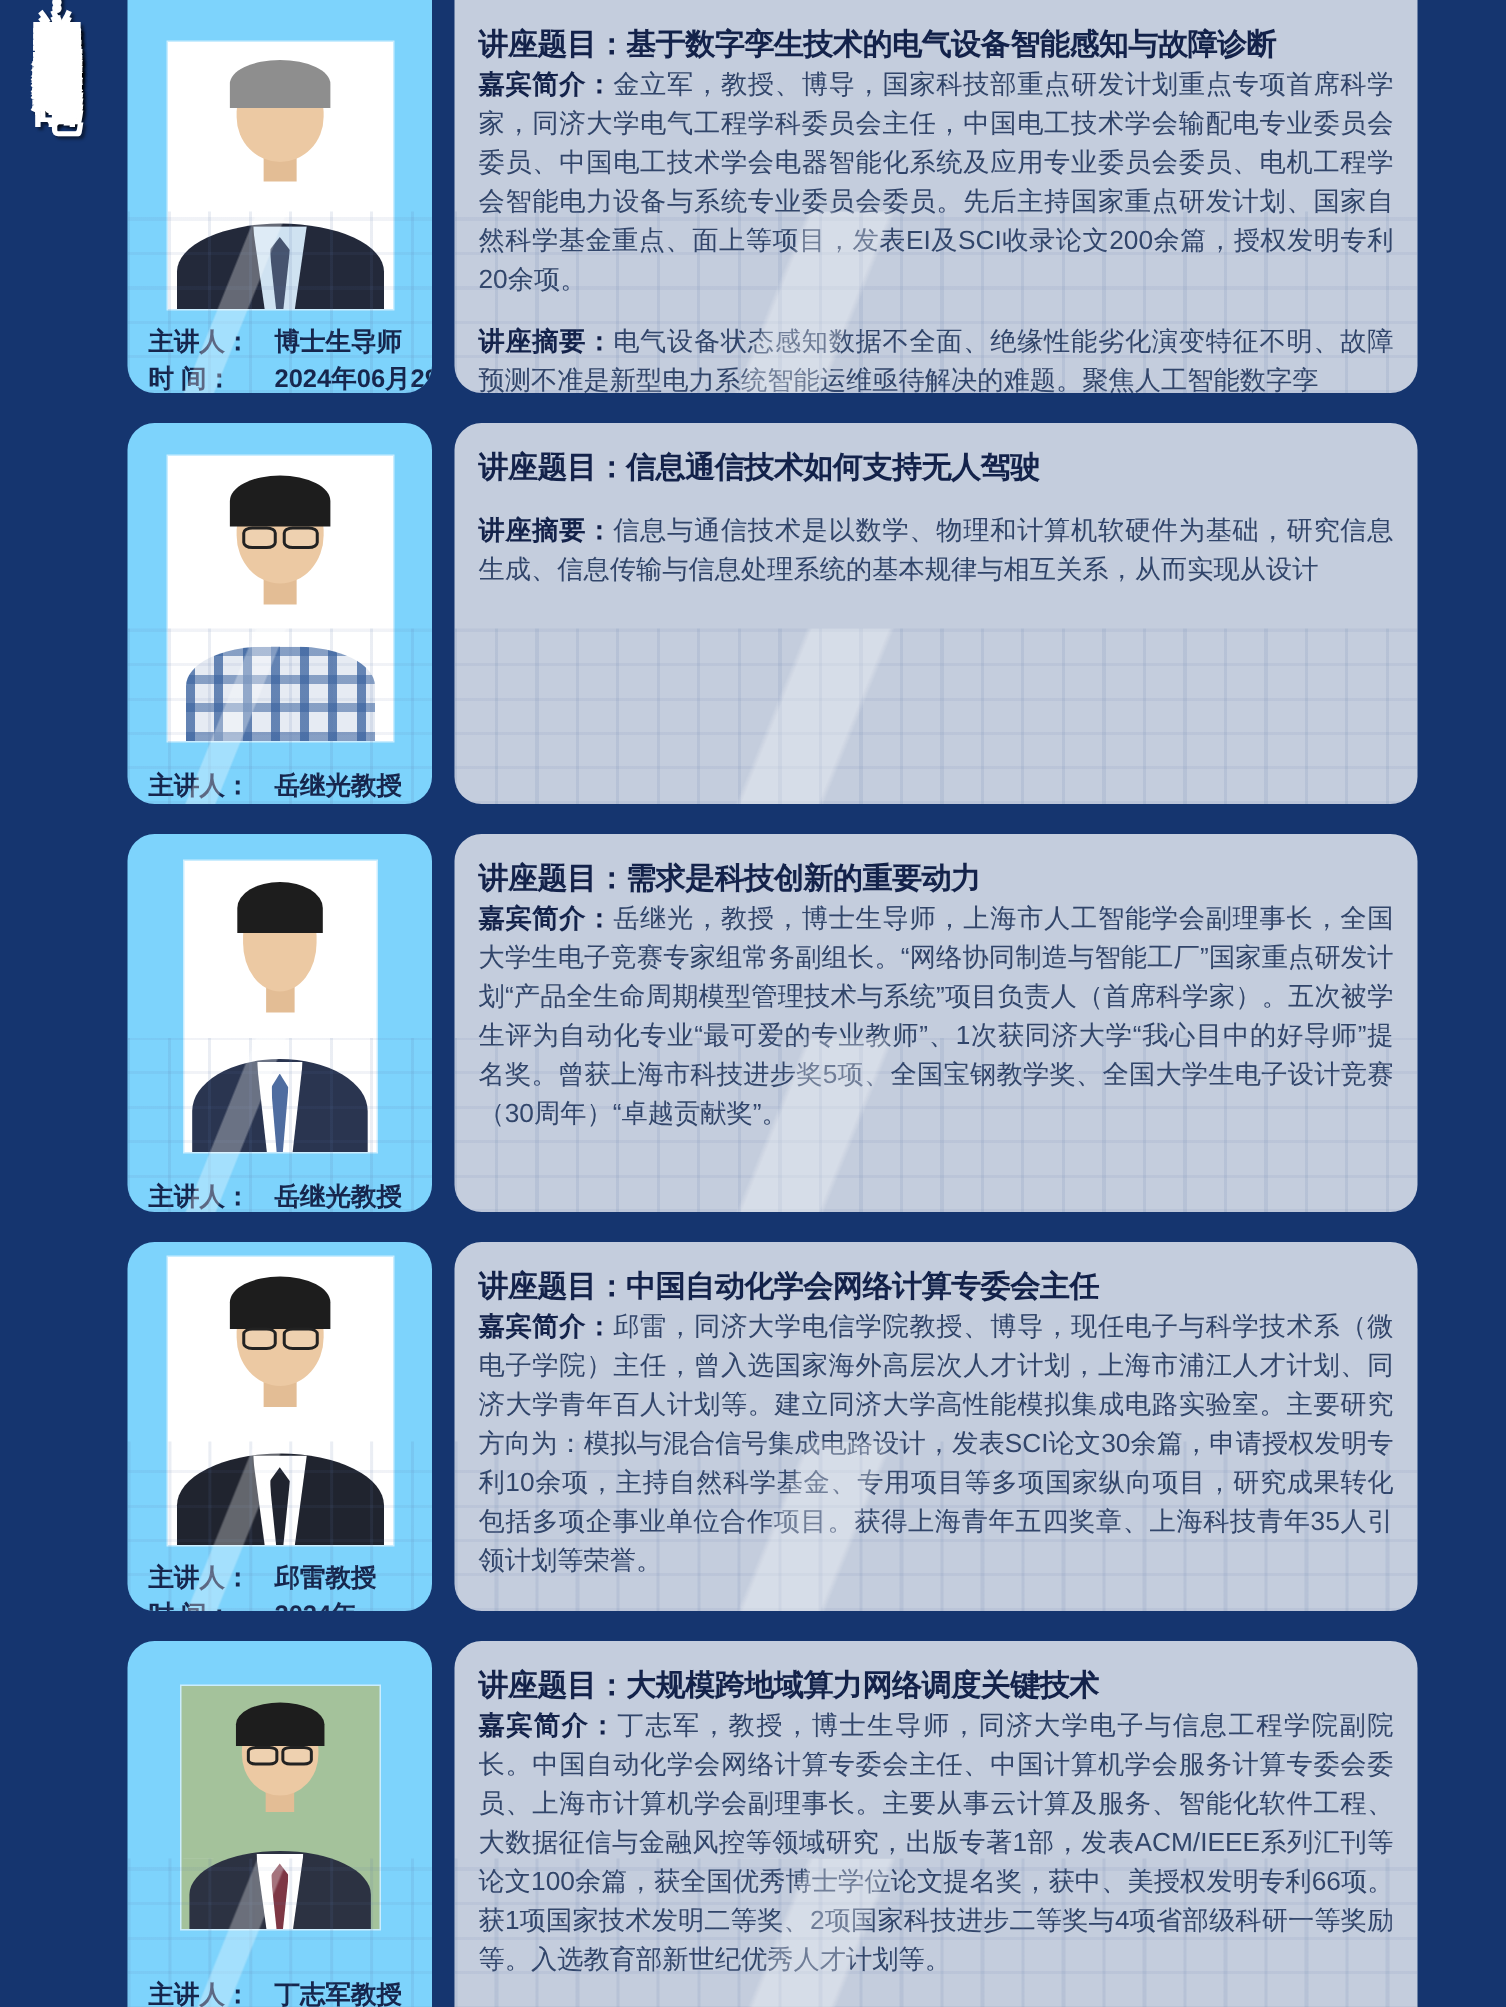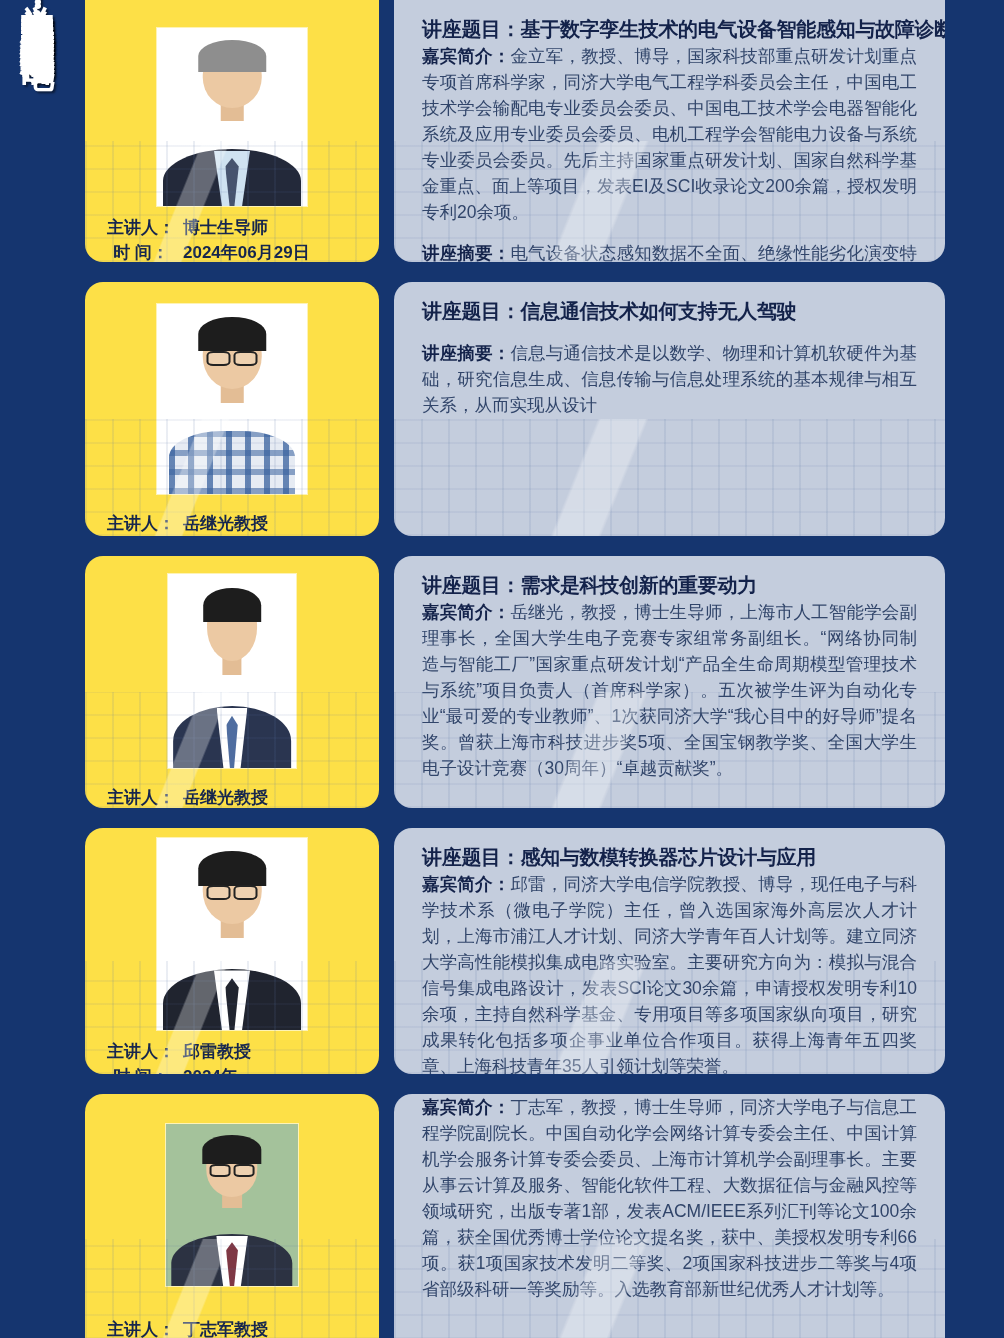--- a/index.html
+++ b/index.html
@@ -13,26 +13,26 @@
     position:absolute;left:8px;top:-18px;height:1380px;width:56px;
     writing-mode:vertical-rl;text-orientation:upright;
     font-family:"DejaVu Serif","Liberation Serif",serif;
     font-weight:bold;font-size:34px;letter-spacing:-4px;line-height:52px;
     color:#ffffff;text-shadow:2px 2px 2px rgba(0,0,0,.45);
     overflow:hidden;user-select:none;
   }
   .content{position:absolute;left:85px;top:0;width:860px;}
   .row{display:flex;column-gap:15px;margin-bottom:20px;}
   .panel{
-    position:relative;width:294px;flex:none;background:#fde047;
-    border-radius:18px;overflow:hidden;text-align:center;
+    position:relative;width:203px;flex:none;background:#7dd3fc;
+    border-radius:18px;overflow:hidden;
   }
   .card{
     position:relative;flex:1;background:#c4cddd;border-radius:18px;
-    overflow:hidden;padding:0 28px;box-sizing:border-box;color:#31456a;
+    overflow:hidden;padding:0 16px;box-sizing:border-box;color:#31456a;
   }
   .row1 .panel,.row1 .card{border-radius:0 0 18px 18px;}
   .row5 .panel,.row5 .card{border-radius:18px 18px 0 0;}
   .row1{height:262px;}.row2{height:254px;}.row3{height:252px;}
   .row4{height:246px;}.row5{height:268px;}
   .row1 .panel,.row2 .panel,.row3 .panel,.row4 .panel,.row5 .panel{height:100%;}
 
   .card h2{
     margin:16px 0 0;font-size:20px;font-weight:bold;color:#13224a;
     white-space:nowrap;letter-spacing:-0.3px;
@@ -174,21 +174,21 @@
         <span class="lbl">主讲人：</span>
         <span>邱雷教授</span>
       </div>
       <div class="info-line clip" style="top:237px;">
         <span class="lbl">时 间：</span>
         <span>2024年</span>
       </div>
       <div class="wm"></div>
     </div>
     <div class="card">
-      <h2><span>讲座题目：</span><span>感知与数模转换器芯片设计与应用</span></h2>
+      <h2><span>讲座题目：</span><span>中国自动化学会网络计算专委会主任</span></h2>
       <p class="para"><b>嘉宾简介：</b><span>邱雷，同济大学电信学院教授、博导，现任电子与科学技术系（微电子学院）主任，曾入选国家海外高层次人才计划，上海市浦江人才计划、同济大学青年百人计划等。建立同济大学高性能模拟集成电路实验室。主要研究方向为：模拟与混合信号集成电路设计，发表SCI论文30余篇，申请授权发明专利10余项，主持自然科学基金、专用项目等多项国家纵向项目，研究成果转化包括多项企事业单位合作项目。获得上海青年五四奖章、上海科技青年35人引领计划等荣誉。</span></p>
 
       <div class="wm"></div>
     </div>
   </section>
 
   <section class="row row5">
     <div class="panel">
       <div class="photo" style="top: 30px; width: 132px; height: 162px; --pbg: #a4c29b; --hair: #1d1d1d; --suit: #2c3242; --shirt: #ffffff; --tie: #7e3744;">
         <div class="p-body"></div>
@@ -200,19 +200,20 @@
         <div class="p-glasses" style="display: flex;"></div>
       </div>
       <div class="info-line" style="top:224px;">
         <span class="lbl">主讲人：</span>
         <span>丁志军教授</span>
       </div>
 
       <div class="wm"></div>
     </div>
     <div class="card">
+      <h2><span>讲座题目：</span><span>大规模跨地域算力网络调度关键技术</span></h2>
       <p class="para"><b>嘉宾简介：</b><span>丁志军，教授，博士生导师，同济大学电子与信息工程学院副院长。中国自动化学会网络计算专委会主任、中国计算机学会服务计算专委会委员、上海市计算机学会副理事长。主要从事云计算及服务、智能化软件工程、大数据征信与金融风控等领域研究，出版专著1部，发表ACM/IEEE系列汇刊等论文100余篇，获全国优秀博士学位论文提名奖，获中、美授权发明专利66项。获1项国家技术发明二等奖、2项国家科技进步二等奖与4项省部级科研一等奖励等。入选教育部新世纪优秀人才计划等。</span></p>
 
       <div class="wm"></div>
     </div>
   </section>
 
 </div>
 
 </body></html>

